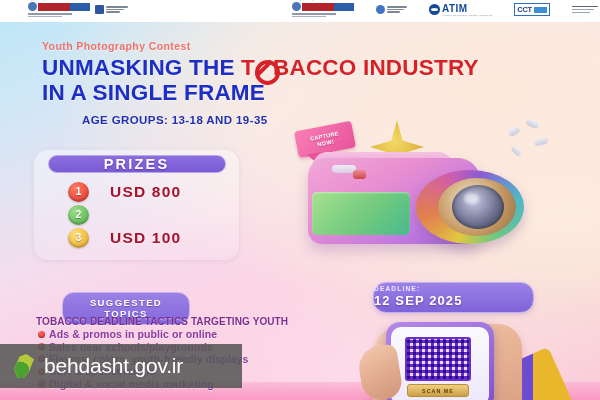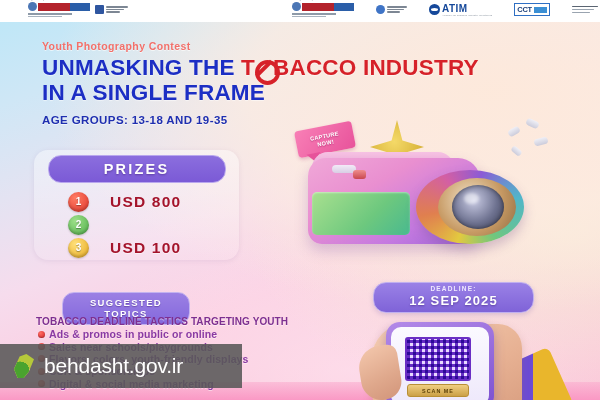--- a/index.html
+++ b/index.html
@@ -136,32 +136,33 @@
   .title .t-o::after {
     content:""; position:absolute; left:6.5px; top:-1px;
     width:4px; height:21px; background:#d62129;
     transform: rotate(45deg);
   }
   .agegroups {
     margin-top: 9px;
     font-size: 11.5px; font-weight: 800; letter-spacing: .4px;
     color: #1f2fb0;
     text-shadow: 0 1px 0 rgba(255,255,255,.6);
+    margin-left: 40px;
   }
 
   
   .prizes-card {
     position: absolute; left: 34px; top: 128px; z-index: 4;
     width: 205px; height: 110px;
     border-radius: 14px;
     background: linear-gradient(180deg, rgba(255,255,255,.40), rgba(255,255,255,.10));
     box-shadow: 0 1px 5px rgba(120,90,150,.12);
   }
   .prizes-header {
-    width: 178px; height: 28px; margin: 5px auto 0;
+    width: 178px; height: 18px; margin: 5px auto 0;
     border-radius: 13px;
     background: linear-gradient(180deg,#8b6ede,#7b5ad6);
     border: 1.5px solid #b9a7ee;
     display: flex; align-items: center; justify-content: center;
   }
   .prizes-header span {
     color: #fff; font-weight: 800; font-size: 14.5px; letter-spacing: 2.2px;
     text-shadow: 0 1px 2px rgba(60,30,110,.5);
   }
   .prize-rows { margin-top: 7px; padding-left: 34px; }
@@ -219,21 +220,21 @@
     background: radial-gradient(circle at 35% 30%, #ff6d63, #d3232b);
     box-shadow: inset 0 -1px 1px rgba(0,0,0,.25);
   }
 
   
   .deadline-box {
     position: absolute; left: 373px; top: 260px; z-index: 4;
     width: 161px; height: 31px; border-radius: 13px;
     background: linear-gradient(180deg,#9a81e6,#7f63d8);
     border: 1.4px solid #c0b0ef;
-    display: flex; flex-direction: column; align-items: center; justify-content: center;
+    display: flex; flex-direction: column; justify-content: center;
     box-shadow: 0 2px 5px rgba(110,80,170,.22);
   }
   .deadline-label {
     color: #efe9ff; font-size: 6.5px; font-weight: 700; letter-spacing: 1.2px;
     line-height: 1;
   }
   .deadline-date {
     color: #ffffff; font-size: 13px; font-weight: 800; letter-spacing: 1.1px;
     line-height: 1.2; text-shadow: 0 1px 2px rgba(50,25,100,.45);
   }

